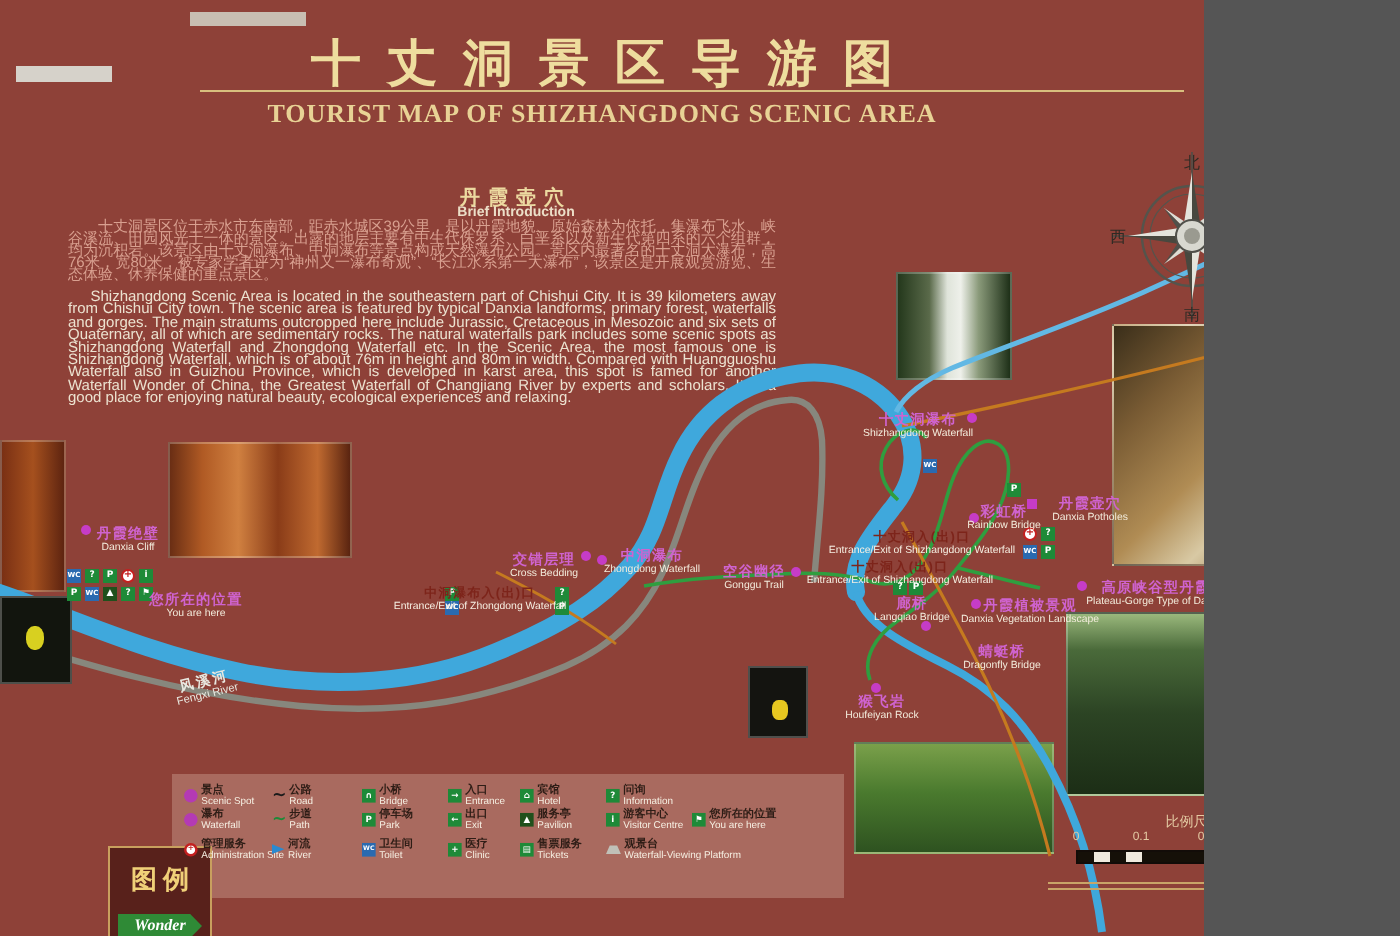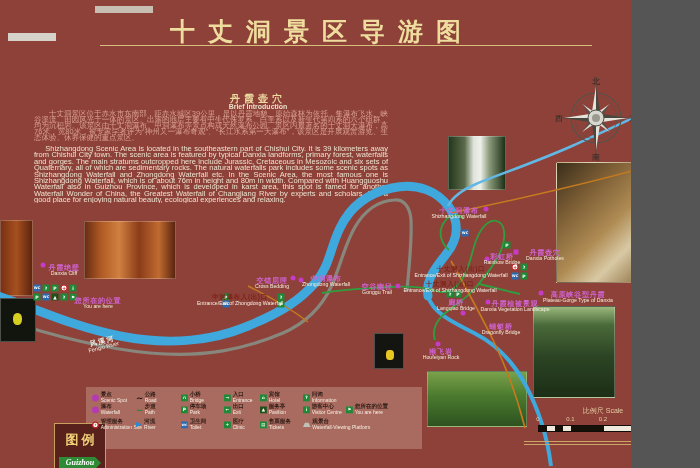--- a/index.html
+++ b/index.html
@@ -1,17 +1,17 @@
 <!DOCTYPE html>
 <html><head>
 <meta charset="utf-8">
 <style>
   html,body{margin:0;padding:0;background:#555;}
   .stage{position:relative;width:602px;height:468px;background:#8e4138;overflow:hidden;
-         font-family:"Liberation Sans","DejaVu Sans",sans-serif;padding-left:29px;}
+         font-family:"Liberation Sans","DejaVu Sans",sans-serif;}
 
   
   .t-zh{position:absolute;top:15px;left:0;width:100%;text-align:center;font-size:25px;font-weight:bold;
         color:#eedd9e;letter-spacing:13px;text-indent:13px;font-family:"DejaVu Sans",sans-serif;}
   .t-line{position:absolute;top:45px;left:100px;width:492px;height:1px;background:#d8bf7e;}
   .t-en{position:absolute;top:49px;left:0;width:100%;text-align:center;font-size:13px;font-weight:bold;
         color:#e8d295;letter-spacing:.5px;font-family:"Liberation Serif","DejaVu Serif",serif;}
   .art1{position:absolute;left:8px;top:33px;width:48px;height:8px;background:#d6d2ca;}
   .art2{position:absolute;left:95px;top:6px;width:58px;height:7px;background:#c8beb2;}
 
@@ -118,20 +118,21 @@
 </head>
 <body>
 
 <div class="stage">
 
   <div class="art1"></div>
   <div class="art2"></div>
 
   <div class="t-zh">十丈洞景区导游图</div>
   <div class="t-line"></div>
+  <div class="t-en">TOURIST MAP OF SHIZHANGDONG SCENIC AREA</div>
 
   <div class="intro-h-zh">丹霞壶穴</div>
   <div class="intro-h-en">Brief Introduction</div>
   <div class="intro-zh">
       <p>十丈洞景区位于赤水市东南部，距赤水城区39公里，是以丹霞地貌、原始森林为依托，集瀑布飞水、峡谷溪流、田园风光于一体的景区。出露的地层主要有中生代侏罗系、白垩系以及新生代第四系的六个组群，均为沉积岩。该景区由十丈洞瀑布、中洞瀑布等景点构成天然瀑布公园。景区内最著名的十丈洞大瀑布，高76米，宽80米，被专家学者评为“神州又一瀑布奇观”、“长江水系第一大瀑布”，该景区是开展观赏游览、生态体验、休养保健的重点景区。</p>
     </div>
   <div class="intro-en">
       <p>Shizhangdong Scenic Area is located in the southeastern part of Chishui City. It is 39 kilometers away from Chishui City town. The scenic area is featured by typical Danxia landforms, primary forest, waterfalls and gorges. The main stratums outcropped here include Jurassic, Cretaceous in Mesozoic and six sets of Quaternary, all of which are sedimentary rocks. The natural waterfalls park includes some scenic spots as Shizhangdong Waterfall and Zhongdong Waterfall etc. In the Scenic Area, the most famous one is Shizhangdong Waterfall, which is of about 76m in height and 80m in width. Compared with Huangguoshu Waterfall also in Guizhou Province, which is developed in karst area, this spot is famed for another Waterfall Wonder of China, the Greatest Waterfall of Changjiang River by experts and scholars. It is a good place for enjoying natural beauty, ecological experiences and relaxing.</p>
     </div>
 
@@ -188,21 +189,21 @@
     <circle cx="42" cy="44" r="4" fill="#9a9a90"></circle>
     <text x="42" y="10" text-anchor="middle" font-size="8" fill="#2e2a24">北</text>
     <text x="42" y="86" text-anchor="middle" font-size="8" fill="#2e2a24">南</text>
     <text x="5" y="47" text-anchor="middle" font-size="8" fill="#2e2a24">西</text>
     <text x="79" y="47" text-anchor="middle" font-size="8" fill="#2e2a24">东</text>
   </svg>
 
   <div class="lg-panel"></div>
   <div class="lg-box">
     <div class="zh">图例</div>
-    <div class="lg-ribbon">Guizhou</div>
+    <div class="lg-ribbon">Wonder</div>
   </div>
 
   <div class="sc-wrap" id="scale-wrap">
     <div class="sc-title">
       <span>比例尺</span>
       <span>Scale</span>
     </div>
     <div class="sc-bar">
       <i style="width:8.1px;background:#151008"></i>
         <i style="width:8.1px;background:#efe9dd"></i>

